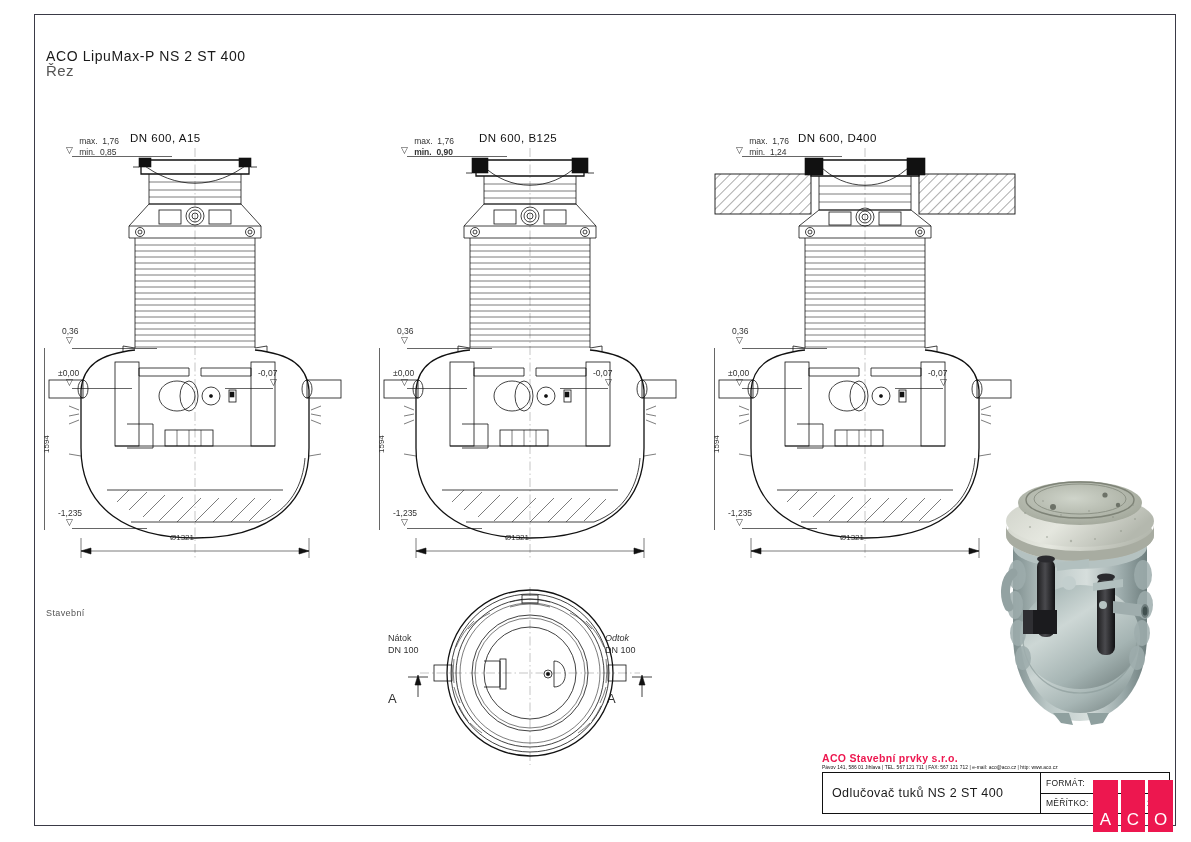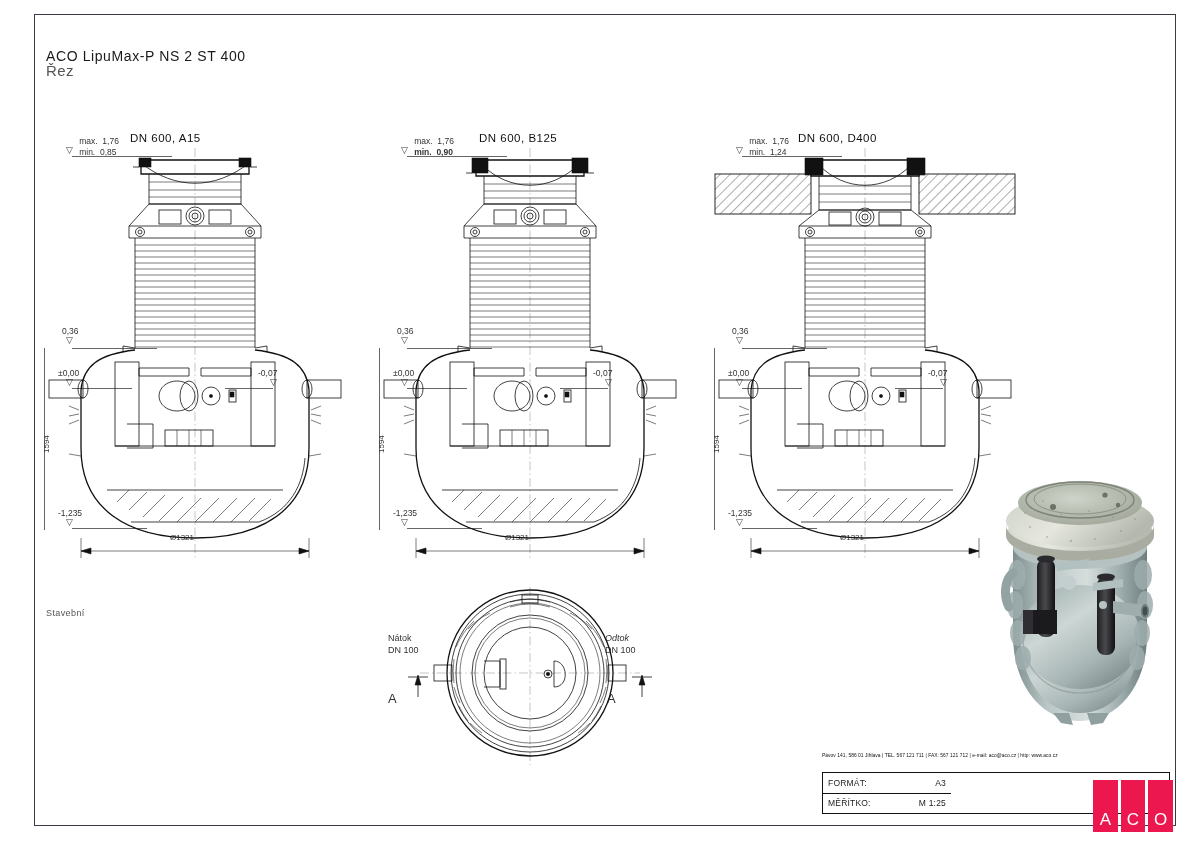--- a/index.html
+++ b/index.html
@@ -595,22 +595,24 @@
       <path d="M108,128 L138,124 L138,132 L108,136 Z" fill="#b2c0bf"></path>
       <circle cx="84" cy="128" r="7" fill="#c3cfce"></circle>
       <circle cx="118" cy="150" r="4" fill="#b7c4c3"></circle>
 
       <path d="M68,258 L76,268 L88,270 L84,258 Z" fill="#8fa09f"></path>
       <path d="M102,258 L106,270 L118,268 L124,258 Z" fill="#8fa09f"></path>
     </svg>
   </div>
 
   <div class="tb">
+    <div class="tb-company">ACO Stavební prvky s.r.o.</div>
     <div class="tb-addr">Pávov 141, 586 01 Jihlava | TEL. 567 121 711 | FAX: 567 121 712 | e-mail: aco@aco.cz | http: www.aco.cz</div>
     <div class="tb-grid">
+      <div class="tb-name">Odlučovač tuků NS 2 ST 400</div>
       <div class="tb-right">
         <div class="tb-row top">
           <span class="k">FORMÁT:</span>
           <span class="v">A3</span>
         </div>
         <div class="tb-row">
           <span class="k">MĚŘÍTKO:</span>
           <span class="v">M 1:25</span>
         </div>
       </div>

